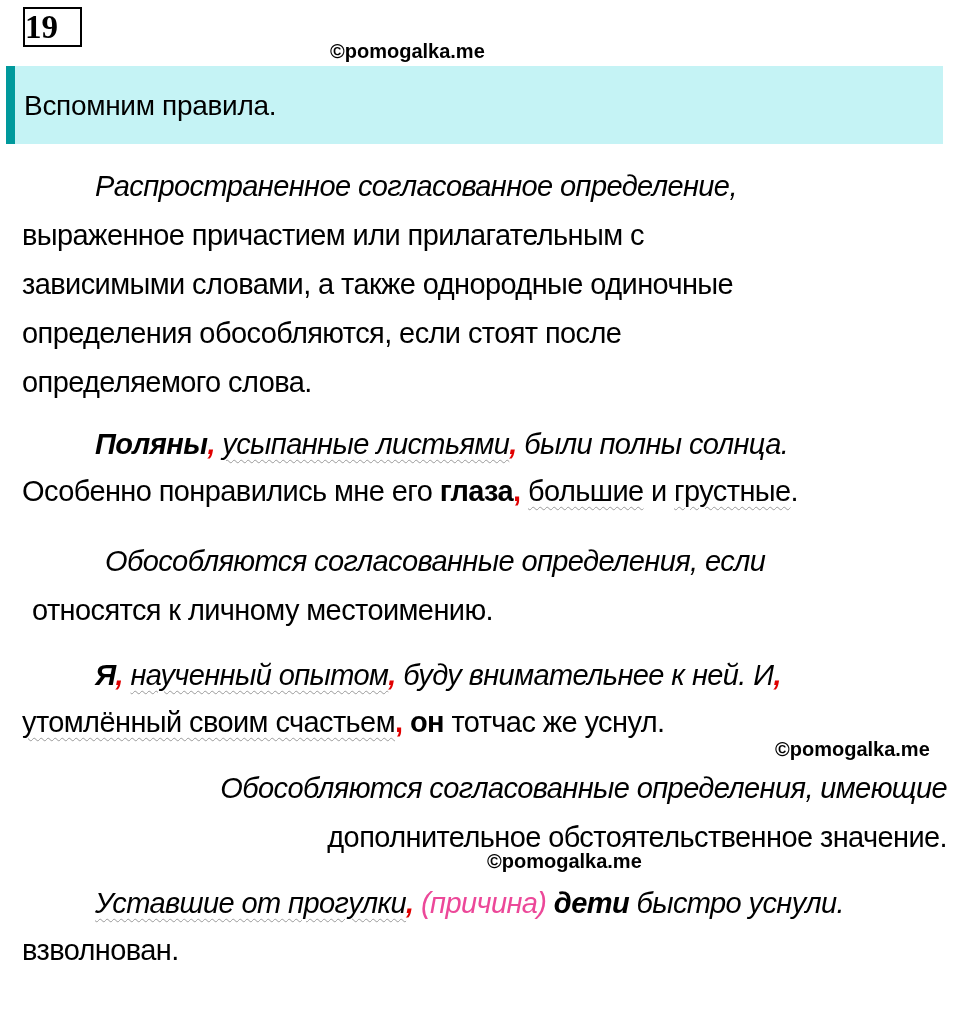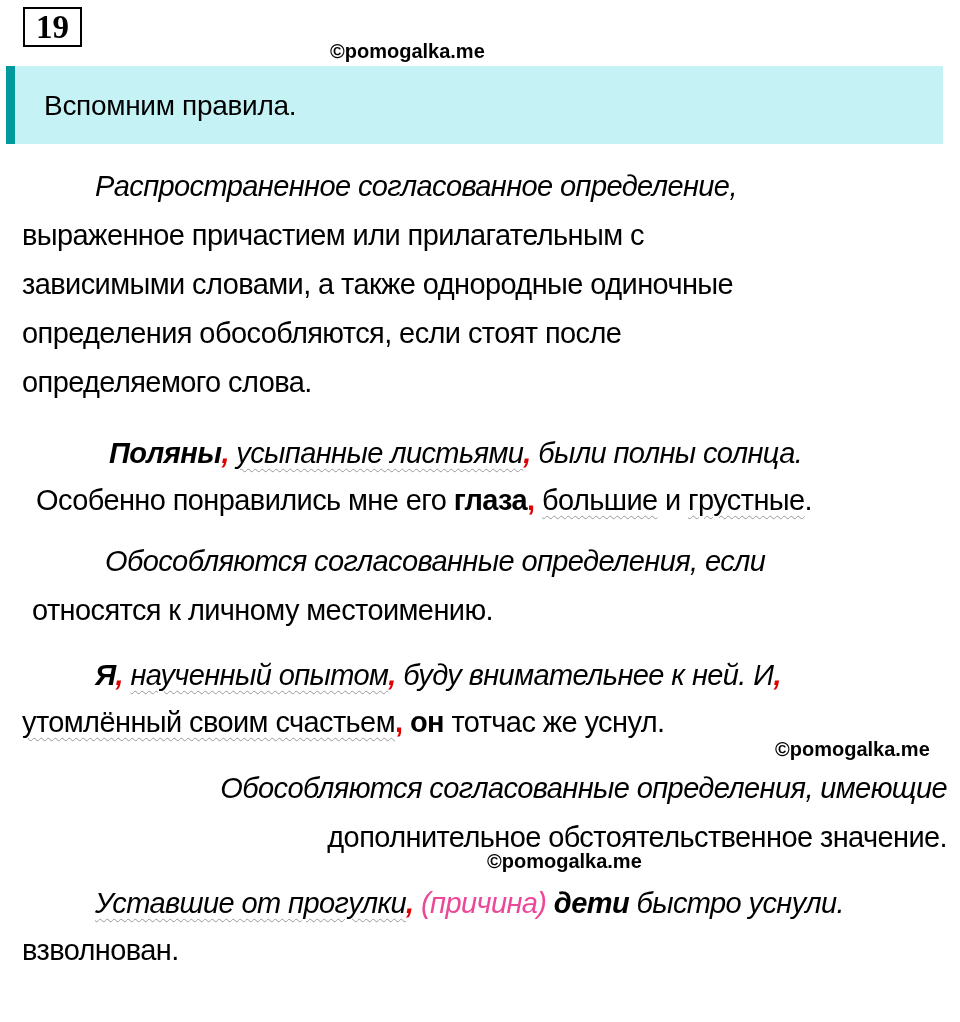--- a/index.html
+++ b/index.html
@@ -19,21 +19,21 @@
     position: absolute;
     left: 23px;
     top: 7px;
     width: 55px;
     height: 36px;
     border: 2px solid #000;
     font-family: "Liberation Serif", "DejaVu Serif", serif;
     font-weight: bold;
     font-size: 33px;
     line-height: 36px;
-    text-align: center;
+    text-align: left;
   }
   .watermark {
     position: absolute;
     font-family: "Liberation Sans", sans-serif;
     font-weight: bold;
     font-size: 20px;
     color: #000;
     white-space: nowrap;
     letter-spacing: 0px;
   }
@@ -55,21 +55,20 @@
   }
   .banner-title {
     position: absolute;
     left: 18px;
     top: 0;
     height: 78px;
     line-height: 80px;
     font-size: 28px;
     letter-spacing: -0.3px;
     white-space: nowrap;
-    margin-left: 20px;
   }
   .block {
     position: absolute;
     left: 22px;
     width: 925px;
     font-size: 29px;
     letter-spacing: -0.6px;
     word-spacing: 0px;
   }
   .line {
@@ -108,21 +107,21 @@
 </div>
 
 <div class="block" style="top:162px;">
   <span class="line indent">Распространенное согласованное определение,</span>
   <span class="line">выраженное причастием или прилагательным с</span>
   <span class="line">зависимыми словами, а также однородные одиночные</span>
   <span class="line">определения обособляются, если стоят после</span>
   <span class="line">определяемого слова.</span>
 </div>
 
-<div class="block ex" style="top:430px;margin-left:14px;">
+<div class="block ex" style="top:421px;">
   <span class="line indent"><span class="b">Поляны</span><span class="red">,</span><span> </span><span class="wavy">усыпанные листьями</span><span class="red">,</span><span> были полны солнца.</span></span>
   <span class="line"><span>Особенно понравились мне его </span><span class="b">глаза</span><span class="red">,</span><span> </span><span class="wavy">большие</span><span> и </span><span class="wavy">грустные</span><span>.</span></span>
 </div>
 
 <div class="block" style="top:537px;margin-left:10px;">
   <span class="line indent">Обособляются согласованные определения, если</span>
   <span class="line">относятся к личному местоимению.</span>
 </div>
 
 <div class="block ex" style="top:652px;">

